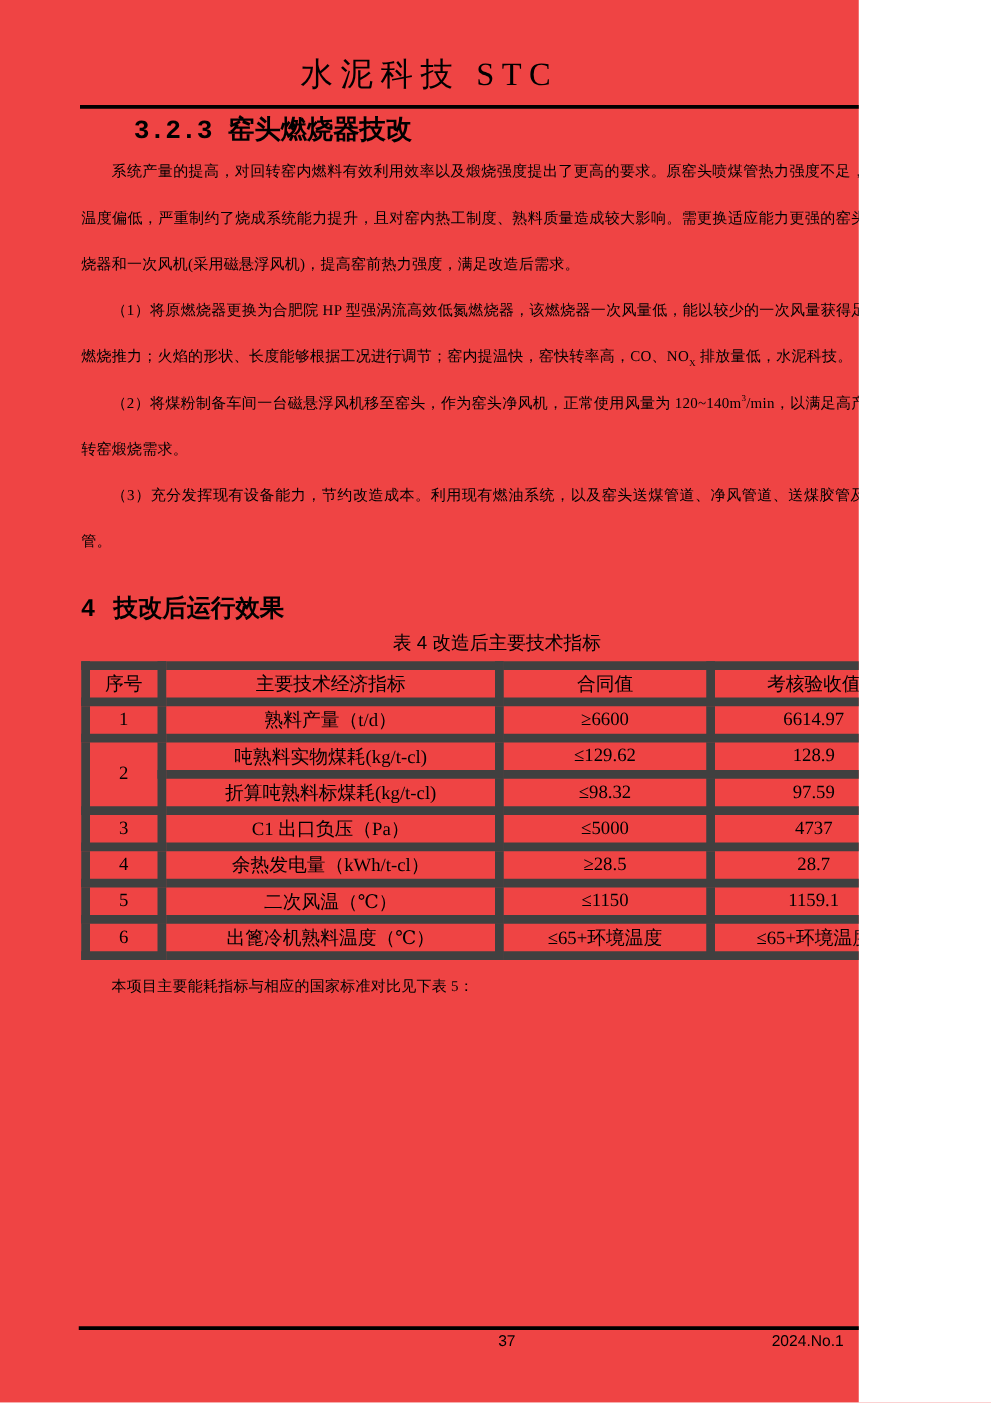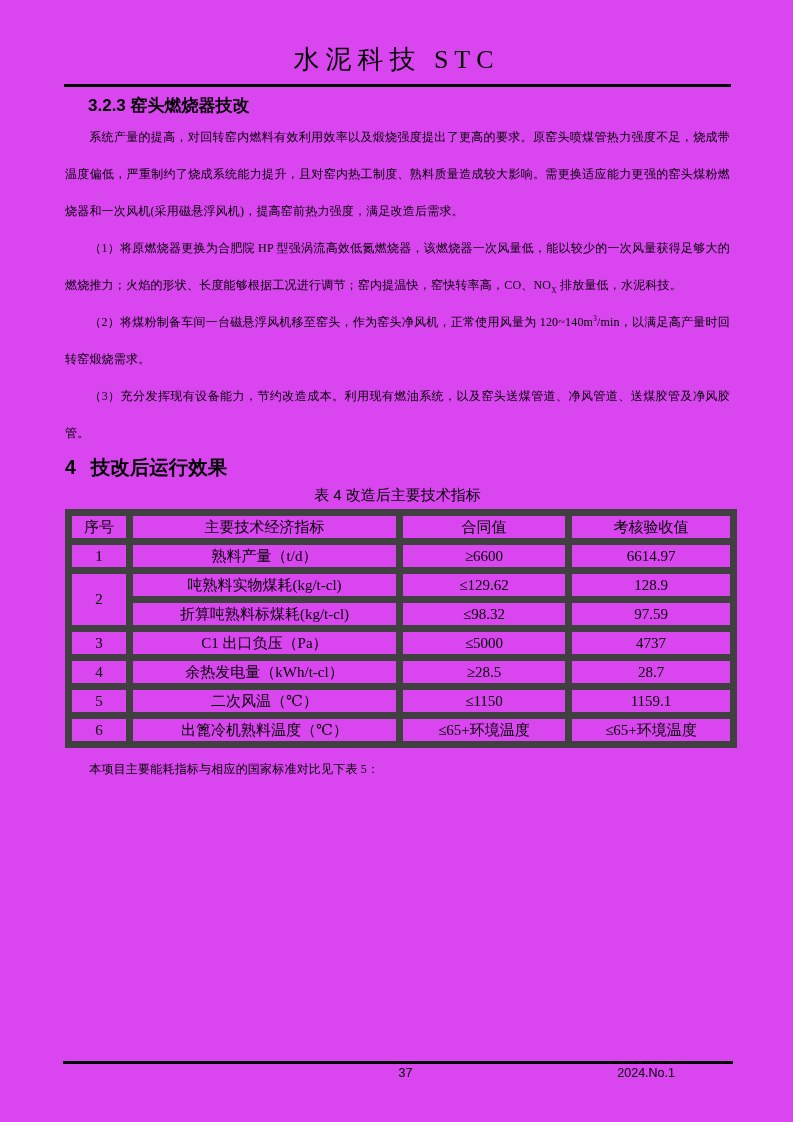--- a/index.html
+++ b/index.html
@@ -1,40 +1,40 @@
 <!DOCTYPE html>
 <html lang="zh"><head>
 <meta charset="utf-8">
 <style>
   html,body{margin:0;padding:0;background:#ffffff;}
   .page{
-    position:relative;width:793px;height:1122px;background:#d946ef;color:#000;
+    position:relative;width:687px;height:1122px;background:#ef4444;color:#000;
     font-family:"Liberation Serif","DejaVu Serif",serif;overflow:hidden;
   }
   
   .journal-title{
     position:absolute;top:42px;left:0;right:0;text-align:center;
     font-size:26px;letter-spacing:6px;font-family:"Liberation Serif","DejaVu Serif",serif;
   }
   .header-rule{position:absolute;top:84px;left:64px;width:667px;height:3px;background:#000;}
   
   .doc-body{position:absolute;top:88px;left:65px;width:665px;}
   .h323{
-    font-family:Liberation Sans, sans-serif;font-weight:700;
-    font-size:17px;line-height:26px;margin:5px 0 0 23px;
+    font-family:Liberation Mono, monospace;font-weight:700;
+    font-size:21px;line-height:26px;margin:5px 0 0 42px;
   }
   .para{
     font-size:12px;line-height:37px;margin:0;text-indent:2.02em;
     text-align:justify;letter-spacing:0.2px;
   }
   .para sup{font-size:0.6em;line-height:0;}
   .para sub{font-size:0.62em;line-height:0;vertical-align:-4px;}
   .h4{
     font-family:"Liberation Sans","DejaVu Sans",sans-serif;font-weight:700;
-    font-size:19.5px;line-height:30px;margin:0 0 0 0;
+    font-size:19.5px;line-height:30px;margin:20px 0 0 0;
   }
   .h4-title{margin-left:15px;}
   .tbl-caption{
     font-family:"Liberation Sans","DejaVu Sans",sans-serif;font-weight:400;
     font-size:15px;line-height:22px;margin:2px 0 0 0;text-align:center;
   }
   table.tech{
     margin-top:3px;width:665px;border-collapse:collapse;table-layout:fixed;
     border:2px solid #000;
   }

